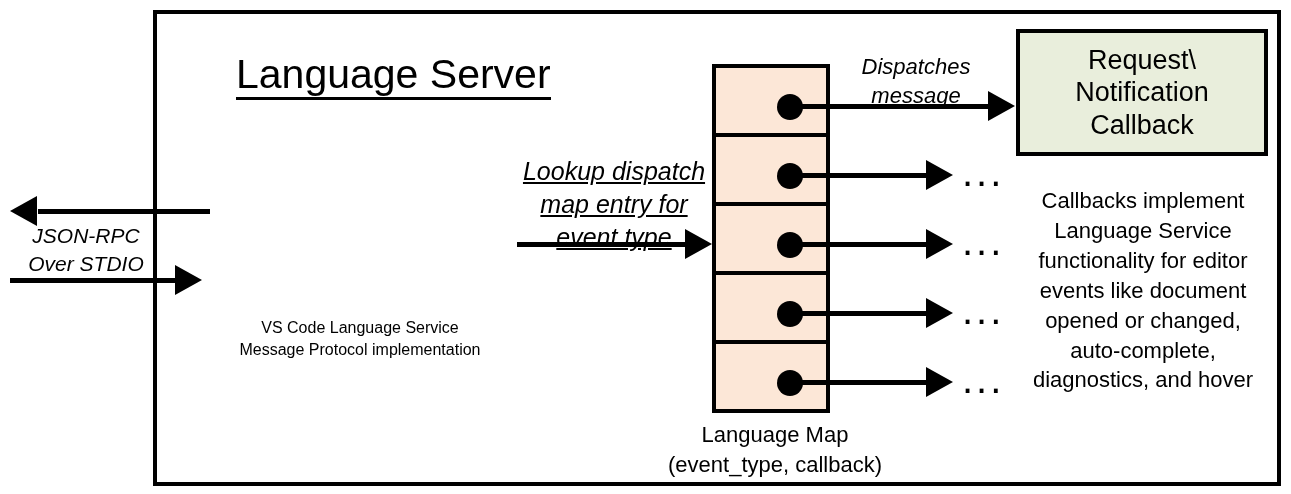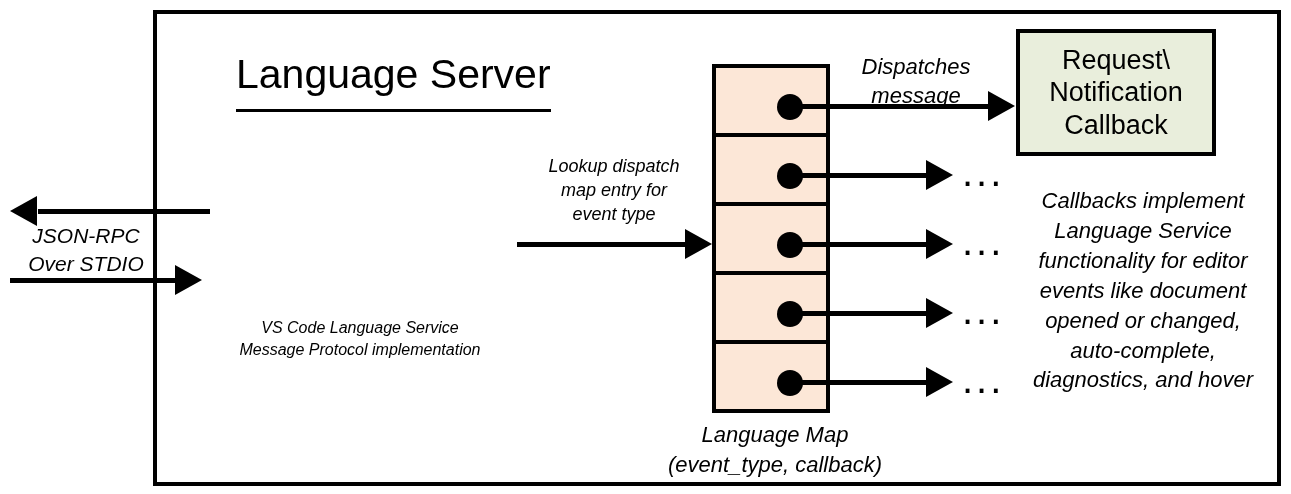--- a/index.html
+++ b/index.html
@@ -31,33 +31,32 @@
     background: transparent;
   }
 
   
   .txt {
     position: absolute;
     text-align: center;
     line-height: 1.18;
     white-space: pre-line;
     color: #000000;
-    font-style: italic;
   }
   .italic { font-style: italic; }
 
   .title {
     position: absolute;
     left: 236px;
     top: 52px;
     font-size: 41px;
     line-height: 1.1;
     letter-spacing: 0px;
     border-bottom: 3px solid #000000;
-    padding-bottom: 12px;
+    padding-bottom: 0;
   }
 
   
   .box {
     position: absolute;
     border: 4px solid #000000;
     box-sizing: border-box;
     display: flex;
     align-items: center;
     justify-content: center;
@@ -69,21 +68,21 @@
     left: 201px;
     top: 192px;
     width: 316px;
     height: 106px;
     background: #eae9f2;
     font-size: 29px;
   }
   .box-callback {
     left: 1016px;
     top: 29px;
-    width: 200px;
+    width: 252px;
     height: 127px;
     background: #e9eedc;
     font-size: 27px;
   }
 
   
   .dispatch-col {
     position: absolute;
     left: 712px;
     top: 64px;
@@ -164,22 +163,23 @@
     left: 12px;
     top: 222px;
     width: 148px;
     font-size: 21px;
     line-height: 1.35;
   }
   .lbl-lookup {
     left: 516px;
     top: 155px;
     width: 196px;
-    font-size: 18px;
+    font-size: 25px;
     line-height: 1.32;
+    text-decoration: underline;
   }
   .lbl-dispatches {
     left: 836px;
     top: 52px;
     width: 160px;
     font-size: 22px;
     line-height: 1.32;
   }
 </style>
 </head>

